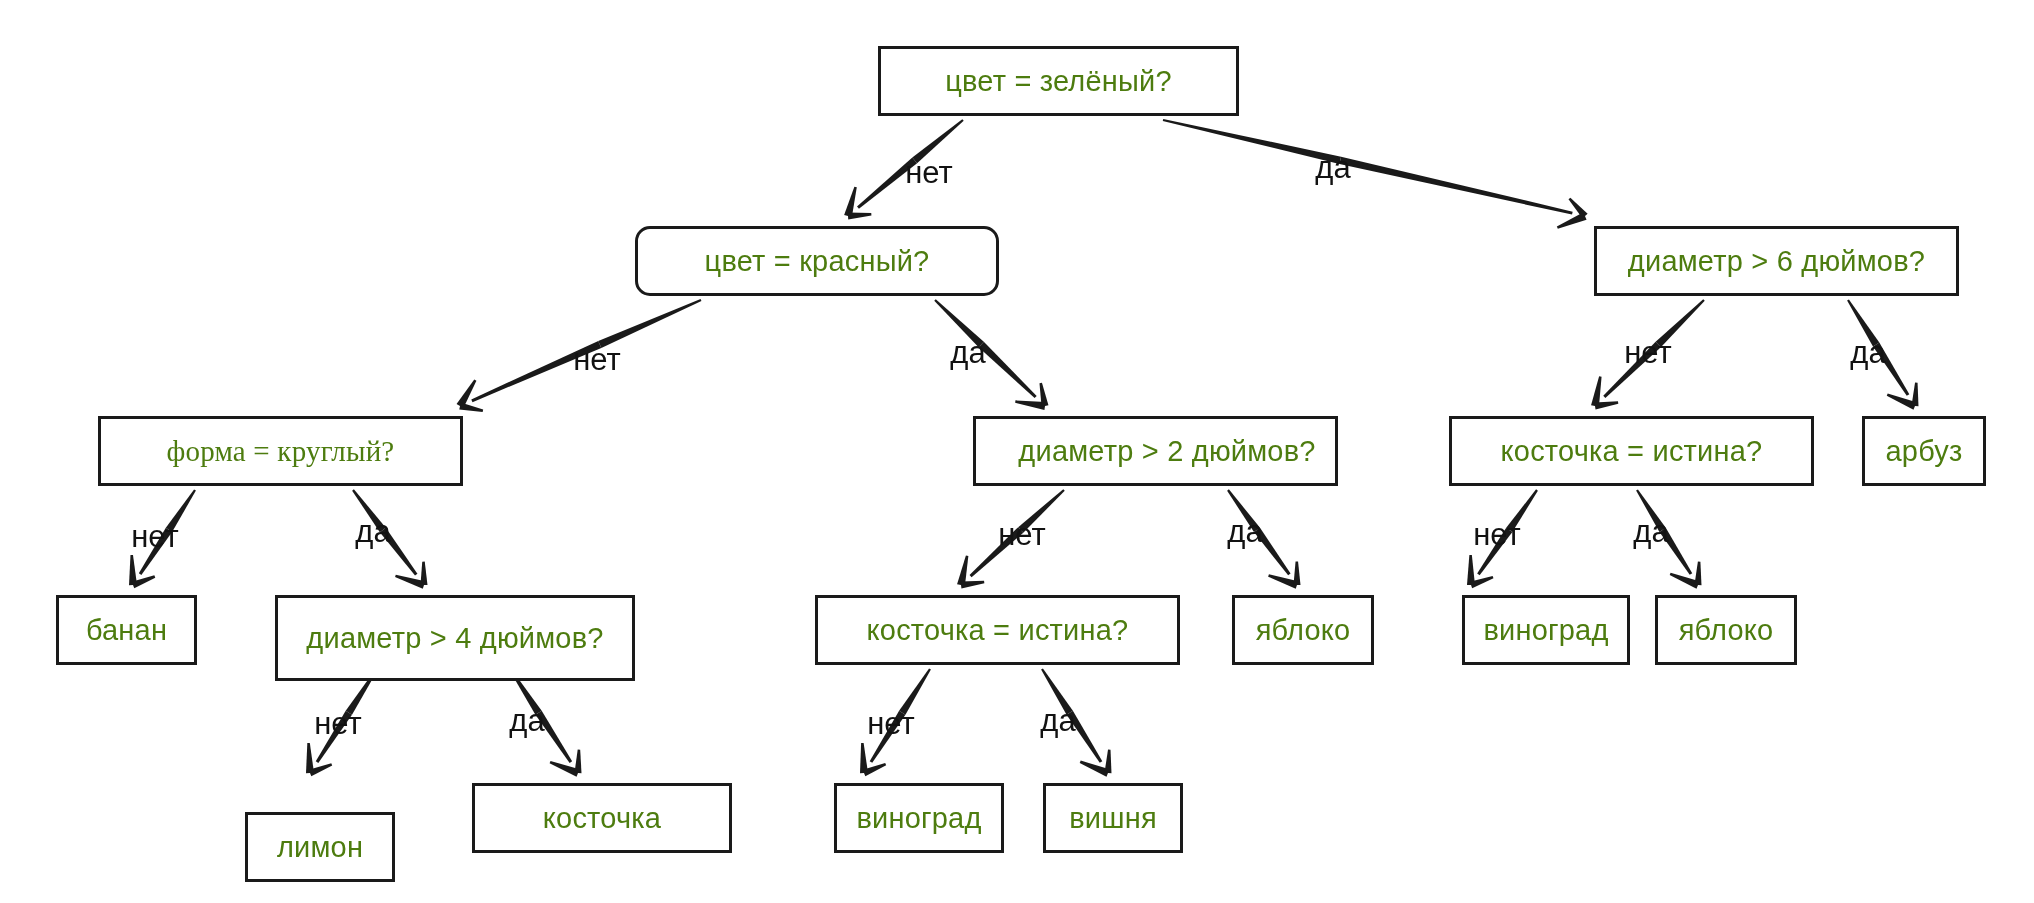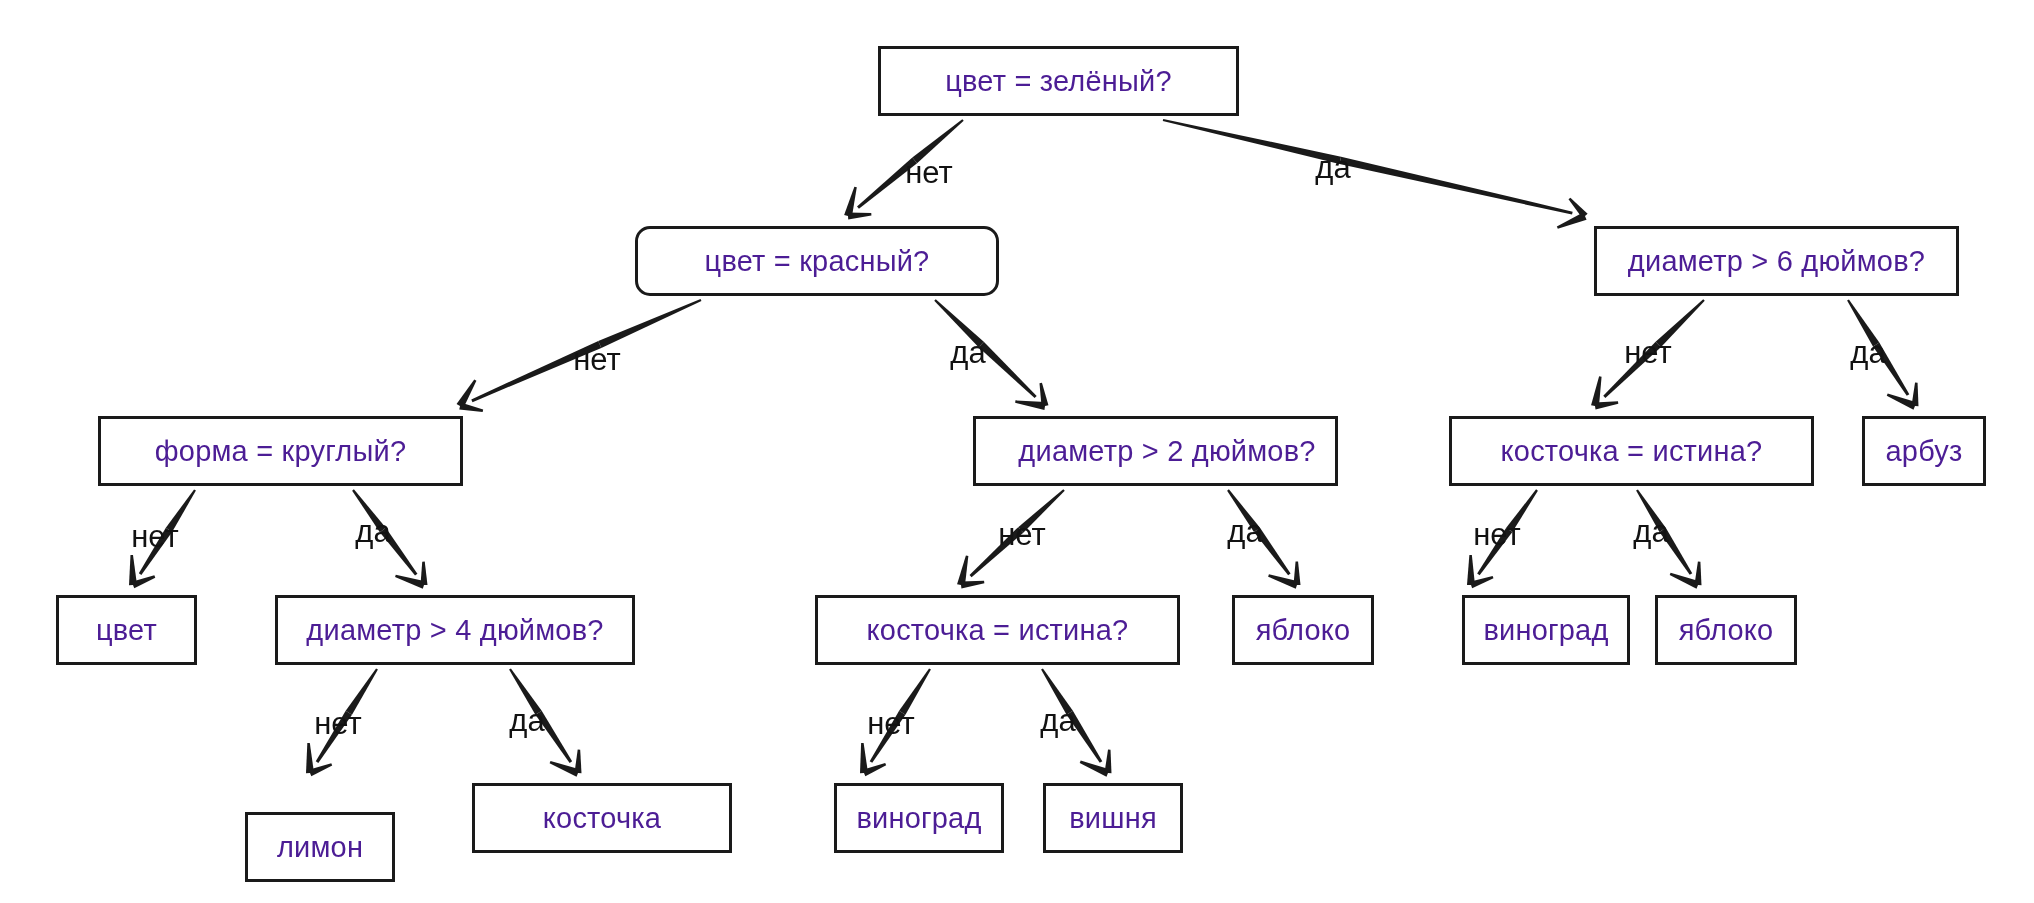--- a/index.html
+++ b/index.html
@@ -24,21 +24,21 @@
     pointer-events: none;
   }
   .node {
     position: absolute;
     box-sizing: border-box;
     background: #ffffff;
     border: 3px solid #1a1a1a;
     display: flex;
     align-items: center;
     justify-content: center;
-    color: #4c1d95;
+    color: #4d7c0f;
     font-size: 29px;
     line-height: 1;
     white-space: nowrap;
     letter-spacing: 0.2px;
   }
   .node .node-label {
     display: block;
     padding: 0 10px;
   }
   .edge-label {
@@ -156,36 +156,36 @@
   <div id="node-layer">
       <div class="node" style="left: 878px; top: 46px; width: 361px; height: 70px;">
         <span class="node-label">цвет = зелёный?</span>
       </div>
       <div class="node" style="left: 635px; top: 226px; width: 364px; height: 70px; border-radius: 15px;">
         <span class="node-label">цвет = красный?</span>
       </div>
       <div class="node" style="left: 1594px; top: 226px; width: 365px; height: 70px; justify-content: center;">
         <span class="node-label">диаметр &gt; 6 дюймов?</span>
       </div>
-      <div class="node" style="left: 98px; top: 416px; width: 365px; height: 70px;">
+      <div class="node" style="left: 98px; top: 416px; width: 365px; height: 70px; font-family: Liberation Serif, serif;">
         <span class="node-label">форма = круглый?</span>
       </div>
       <div class="node" style="left: 973px; top: 416px; width: 365px; height: 70px; padding-left: 23px;">
         <span class="node-label">диаметр &gt; 2 дюймов?</span>
       </div>
       <div class="node" style="left: 1449px; top: 416px; width: 365px; height: 70px;">
         <span class="node-label">косточка = истина?</span>
       </div>
       <div class="node" style="left: 1862px; top: 416px; width: 124px; height: 70px; text-align: center;">
         <span class="node-label">арбуз</span>
       </div>
       <div class="node" style="left: 56px; top: 595px; width: 141px; height: 70px;">
-        <span class="node-label">цвет</span>
-      </div>
-      <div class="node" style="left: 275px; top: 595px; width: 360px; height: 70px;">
+        <span class="node-label">банан</span>
+      </div>
+      <div class="node" style="left: 275px; top: 595px; width: 360px; height: 86px;">
         <span class="node-label">диаметр &gt; 4 дюймов?</span>
       </div>
       <div class="node" style="left: 815px; top: 595px; width: 365px; height: 70px;">
         <span class="node-label">косточка = истина?</span>
       </div>
       <div class="node" style="left: 1232px; top: 595px; width: 142px; height: 70px;">
         <span class="node-label">яблоко</span>
       </div>
       <div class="node" style="left: 1462px; top: 595px; width: 168px; height: 70px;">
         <span class="node-label">виноград</span>

